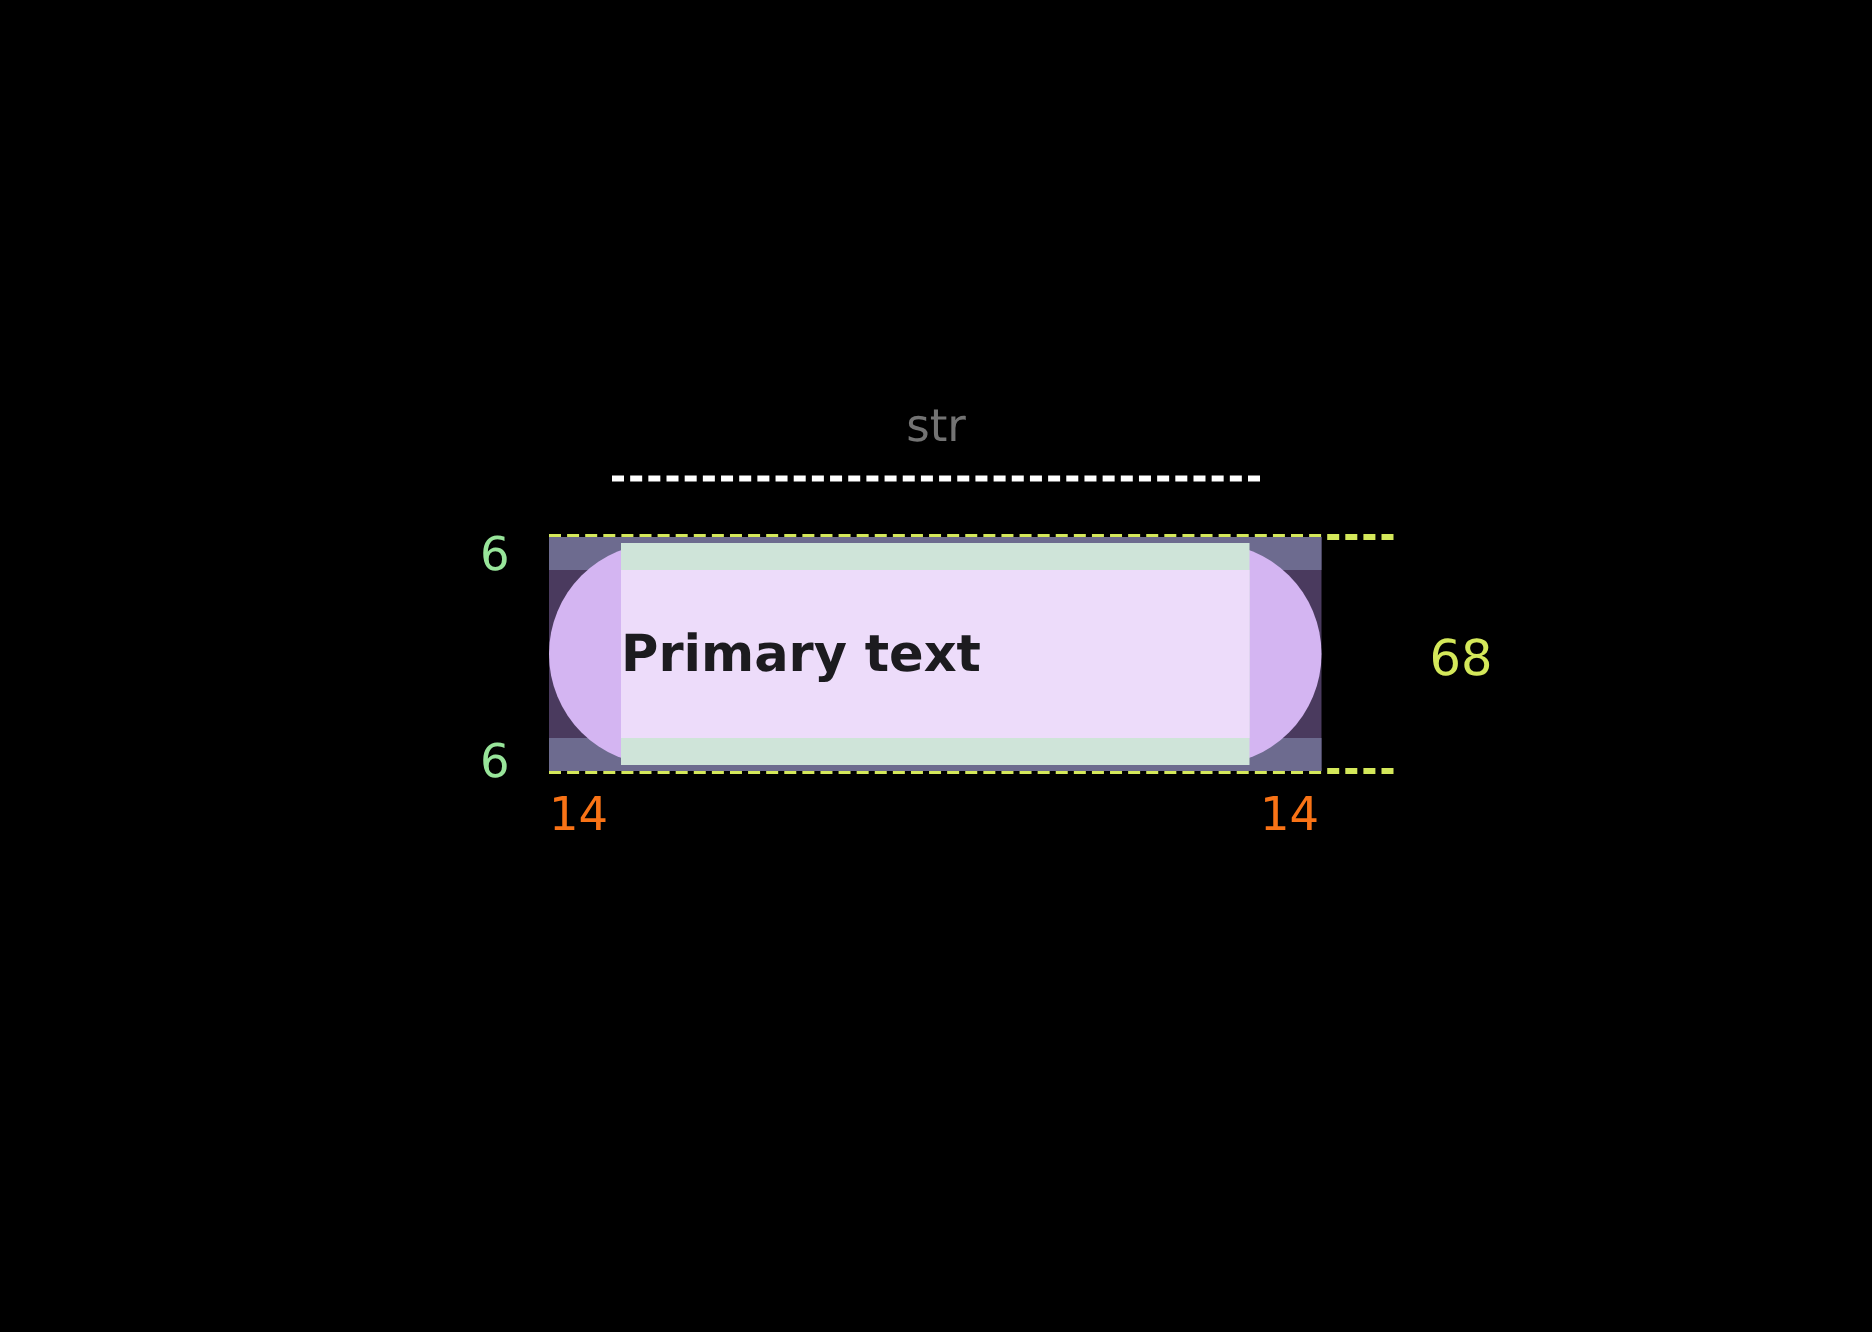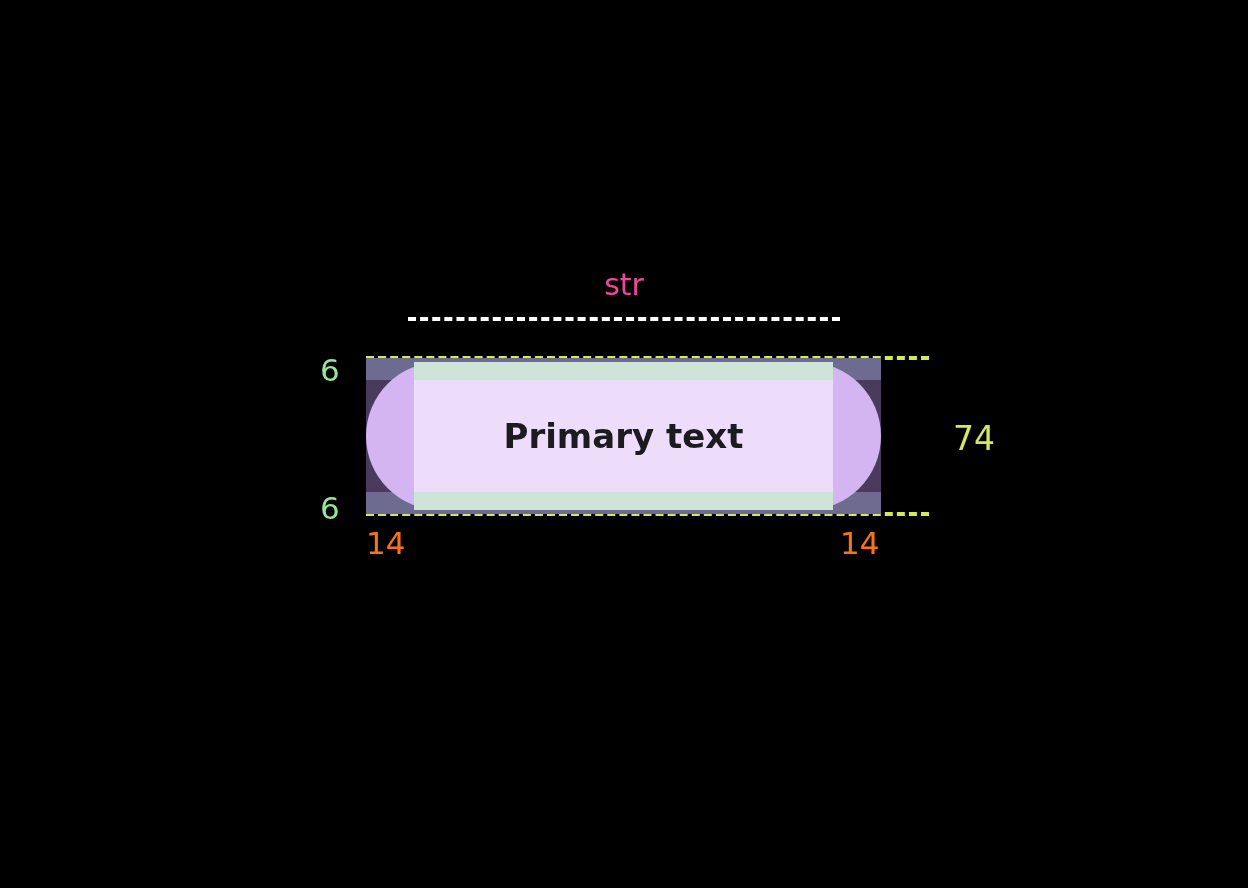--- a/index.html
+++ b/index.html
@@ -17,21 +17,21 @@
   }
 
   #stage {
     position: absolute;
     inset: 0;
   }
 
   
   .strip-label {
     position: absolute;
-    color: #ec4899;
+    color: #737373;
     font-size: 30px;
     line-height: 1;
     font-family: "DejaVu Sans", "Liberation Sans", sans-serif;
     white-space: nowrap;
     text-align: center;
   }
   #str-label {
     left: 408px;
     top: 270px;
     width: 432px;
@@ -96,21 +96,21 @@
   
   #content-box {
     position: absolute;
     left: 48px;
     top: 22px;
     width: 419px;
     height: 112px;
     background: #eddcfa;
     display: flex;
     align-items: center;
-    justify-content: center;
+    justify-content: flex-start;
   }
   #primary-text {
     color: #1c1b1f;
     font-size: 34px;
     font-weight: bold;
     line-height: 1;
     white-space: nowrap;
     font-family: "DejaVu Sans", "Liberation Sans", sans-serif;
   }
 
@@ -178,15 +178,15 @@
   </div>
 
   <div class="measure vertical-pad" id="pad-top-value">6</div>
 
   <div class="measure vertical-pad" id="pad-bottom-value">6</div>
 
   <div class="measure horizontal-pad" id="pad-left-value">14</div>
 
   <div class="measure horizontal-pad" id="pad-right-value">14</div>
 
-  <div class="measure total-height" id="height-value">74</div>
+  <div class="measure total-height" id="height-value">68</div>
 
 </div>
 
 </body></html>

